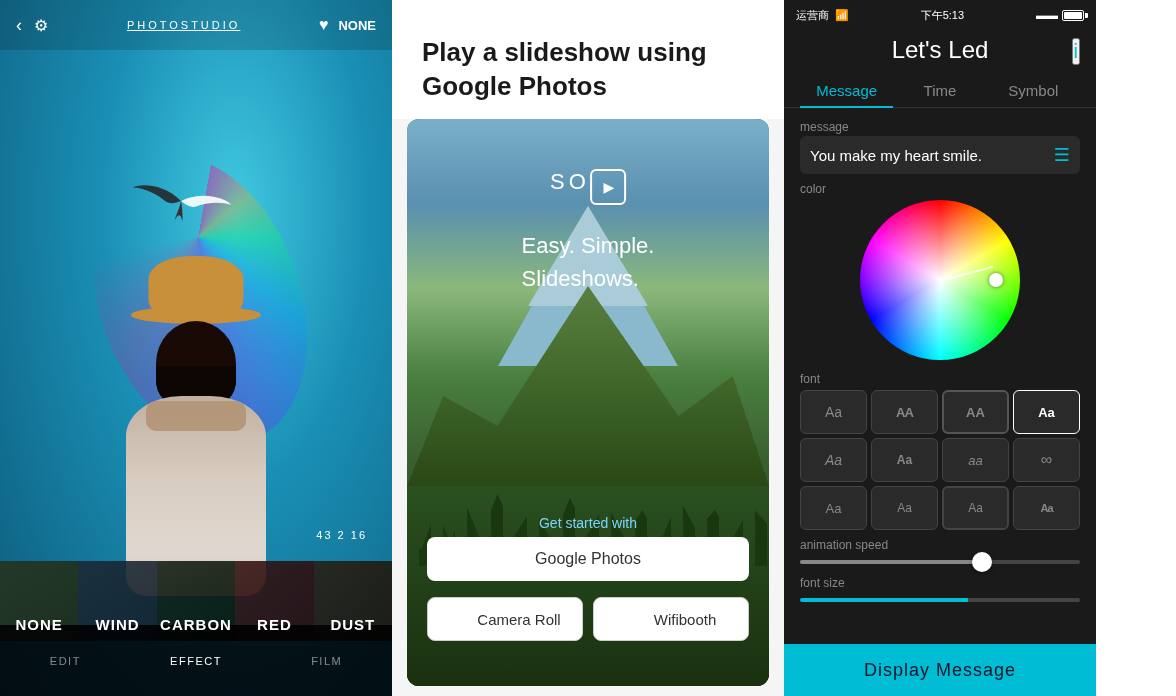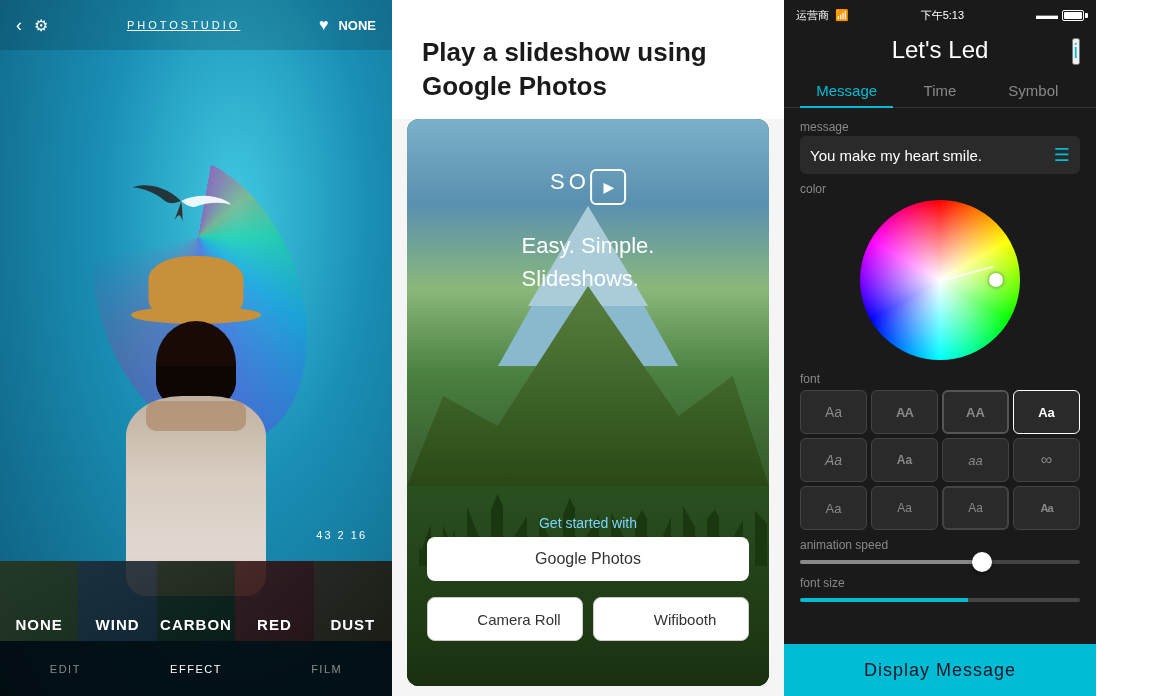--- a/index.html
+++ b/index.html
@@ -48,21 +48,21 @@
     }
     #panel1 .filter-thumb {
       position: absolute; inset: 0;
       background-size: cover; background-position: center;
       opacity: 0.6;
     }
     #panel1 .filter-label {
       color: white; font-size: 15px; letter-spacing: 1px; font-weight: 600; position: relative; z-index:1;
     }
     #panel1 .bottom-tabs {
-      position: absolute; bottom: 0; left: 0; right: 0; height: 55px;
+      position: absolute; bottom: 0; left: 0; right: 0; height: 71px;
       display: flex; background: rgba(0,0,0,0.85);
     }
     #panel1 .tab-item {
       flex: 1; display: flex; align-items: center; justify-content: center;
       color: rgba(255,255,255,0.5); font-size: 11px; letter-spacing: 1.5px; font-weight: 500;
     }
     #panel1 .tab-item.active { color: white; }
 
     
     #panel2 {

